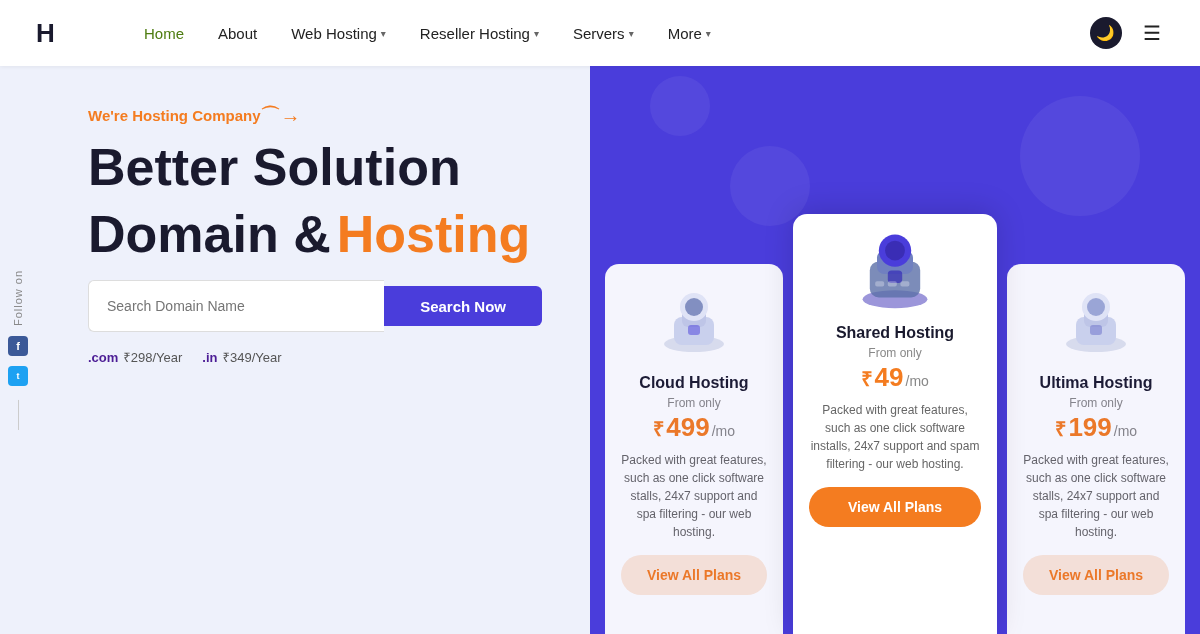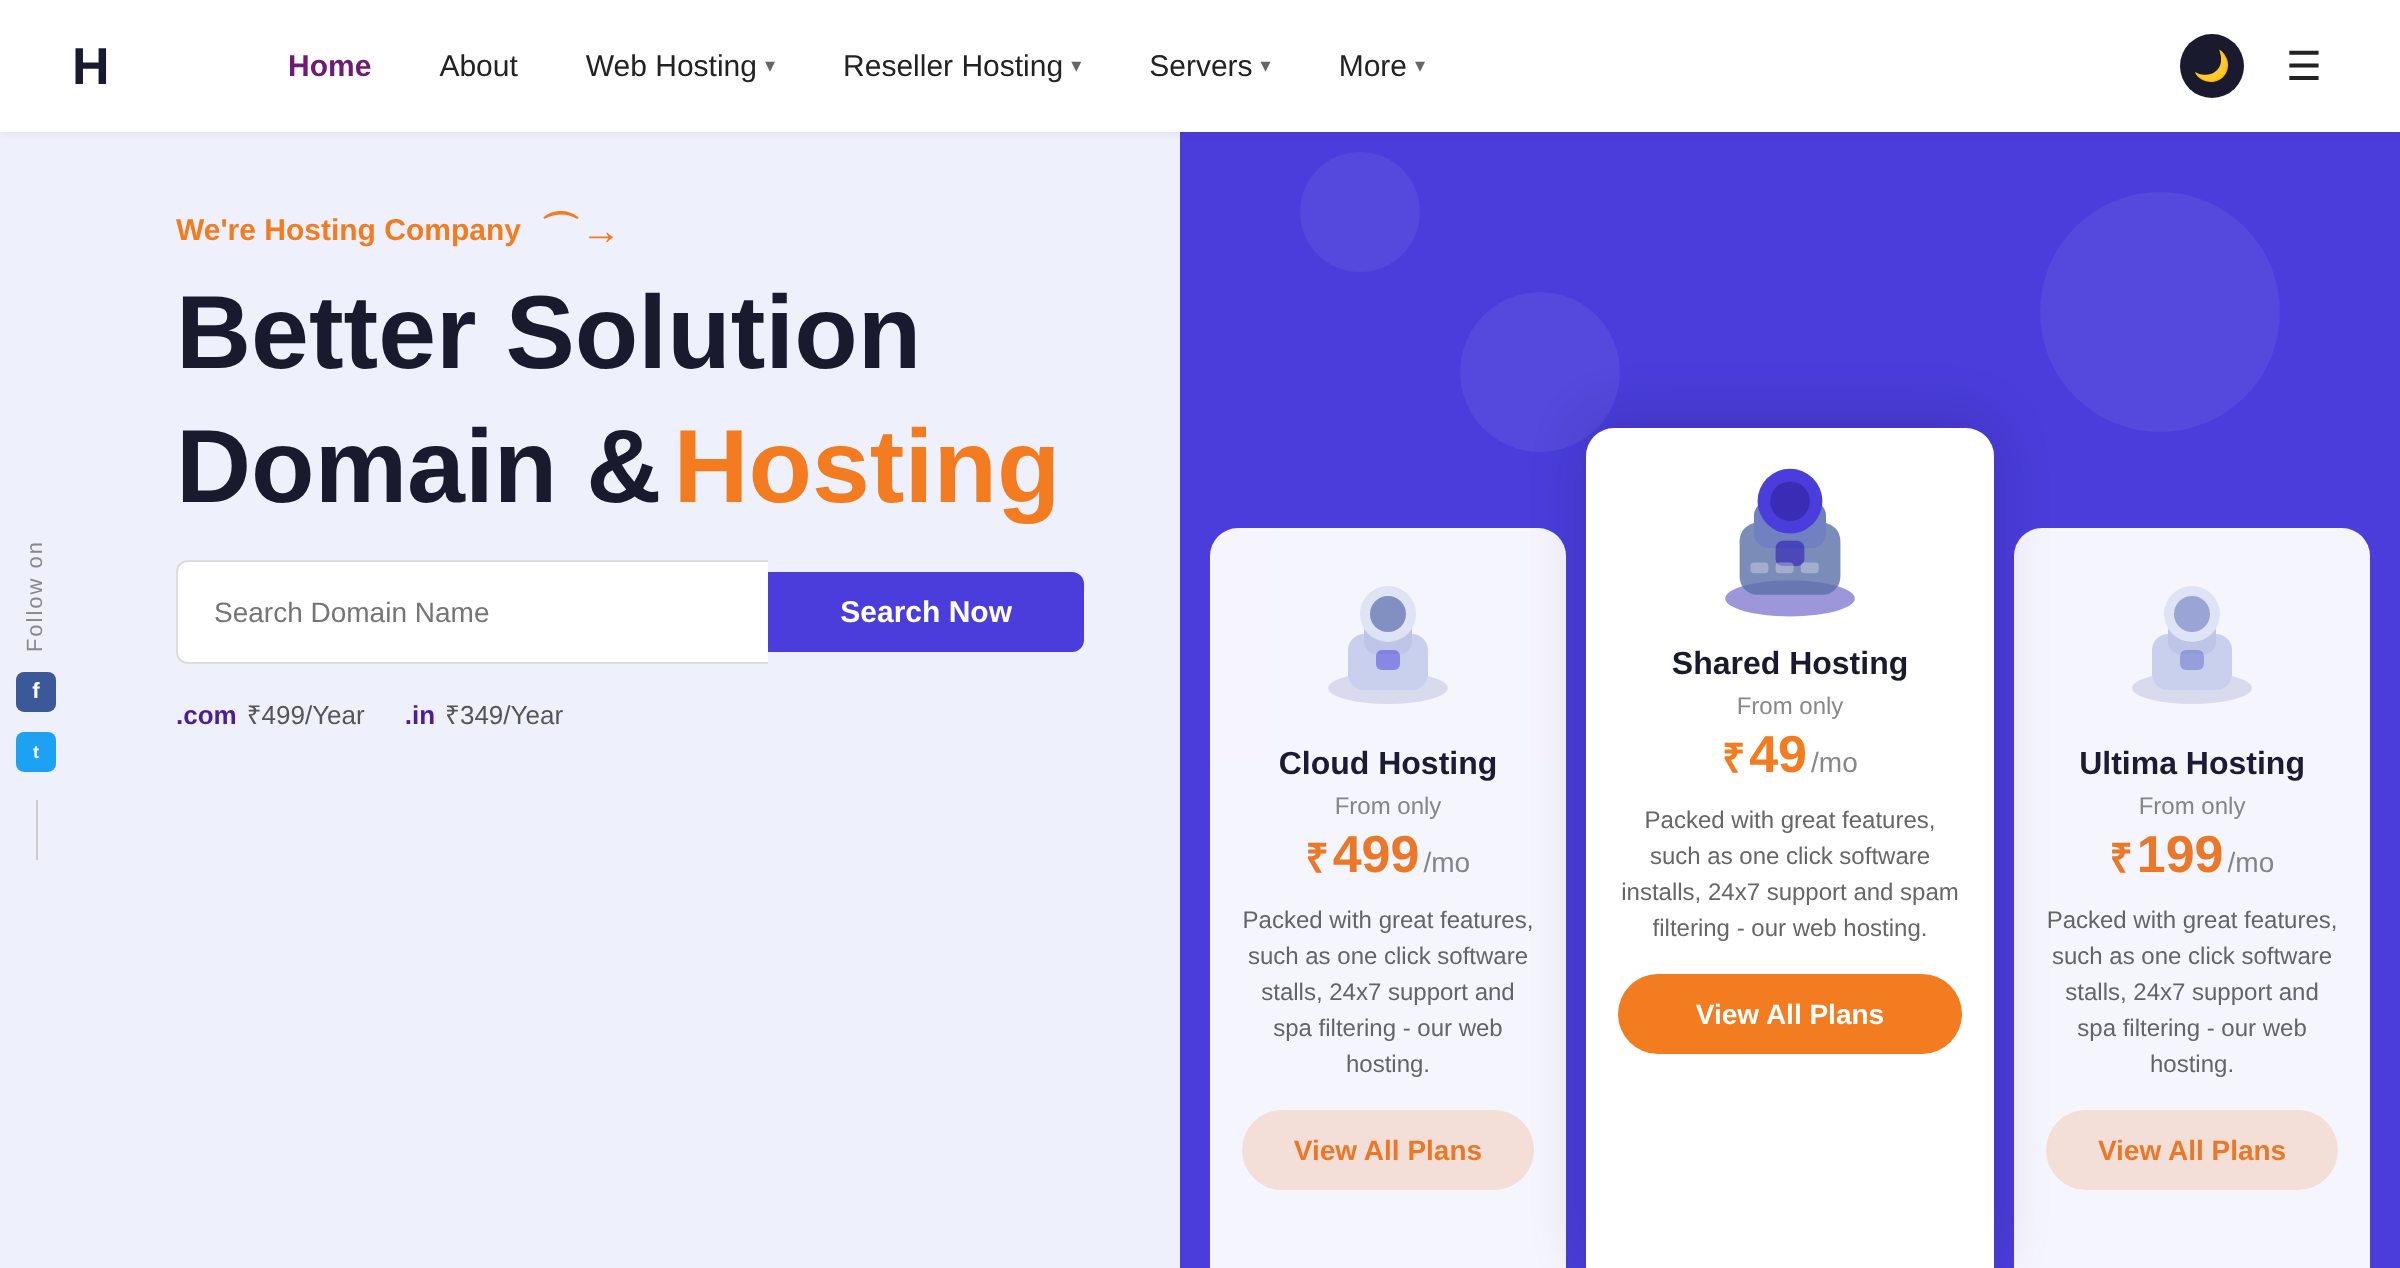--- a/index.html
+++ b/index.html
@@ -41,21 +41,21 @@
       font-size: 15px;
       font-weight: 500;
       color: #222;
       padding: 8px 14px;
       cursor: pointer;
       text-decoration: none;
       display: flex;
       align-items: center;
       gap: 4px;
     }
-    .nav-link.active { color: #701a75; font-weight: 700; }
+    .nav-link.active { color: #4d7c0f; font-weight: 400; }
     .nav-link .chevron {
       font-size: 10px;
       color: #666;
     }
     .nav-actions {
       display: flex;
       align-items: center;
       gap: 14px;
     }
     .dark-toggle {
@@ -143,21 +143,20 @@
       background: #ccc;
       margin-top: 4px;
     }
     .hero-tagline {
       color: #f47c20;
       font-size: 15px;
       font-weight: 600;
       margin-bottom: 10px;
       display: flex;
       align-items: center;
-      gap: 10px;
     }
     .tagline-arrow {
       color: #f47c20;
       font-size: 20px;
     }
     .hero-title {
       font-size: 52px;
       font-weight: 900;
       color: #1a1a2e;
       line-height: 1.1;
@@ -411,21 +410,21 @@
         <span>Domain &amp;</span>
         <span class="hero-title-orange">Hosting</span>
       </div>
       <div class="search-bar">
         <input class="search-input" type="text" placeholder="Search Domain Name" style="">
         <button class="search-btn">Search Now</button>
       </div>
       <div class="domain-prices">
         <div class="domain-price-item">
           <span class="domain-ext">.com</span>
-          <span class="domain-price-val">₹499/Year</span>
+          <span class="domain-price-val">₹298/Year</span>
         </div>
         <div class="domain-price-item">
           <span class="domain-ext">.in</span>
           <span class="domain-price-val">₹349/Year</span>
         </div>
       </div>
     </div>
   </div>
 
   <div class="hero-right">

